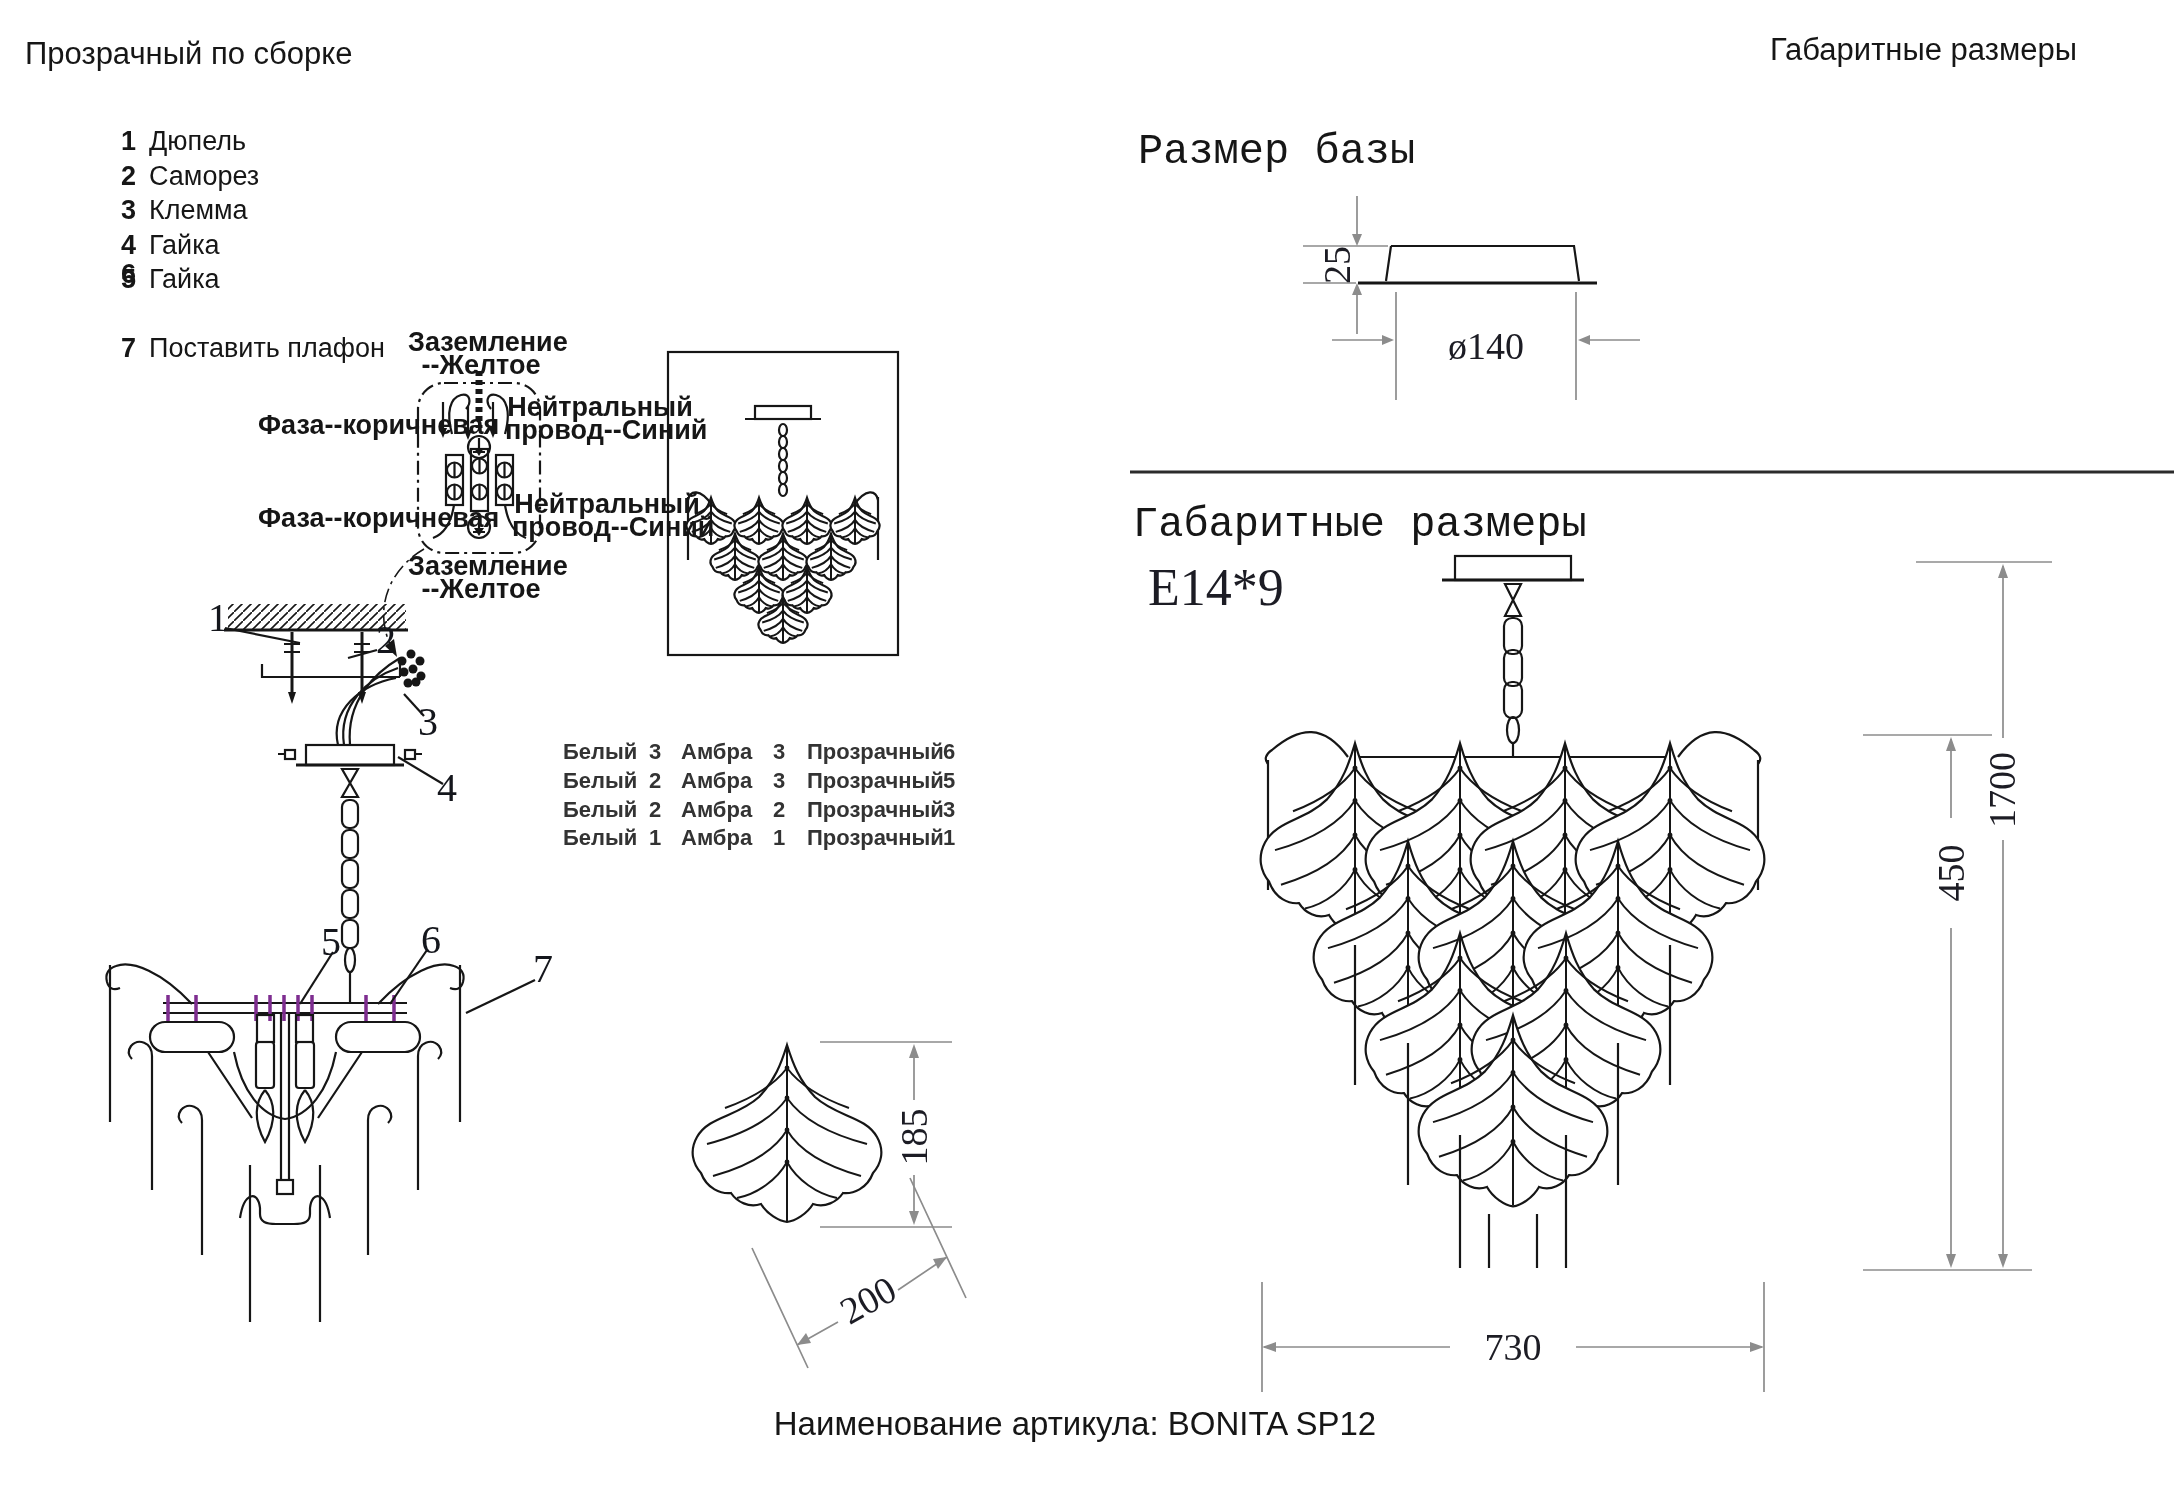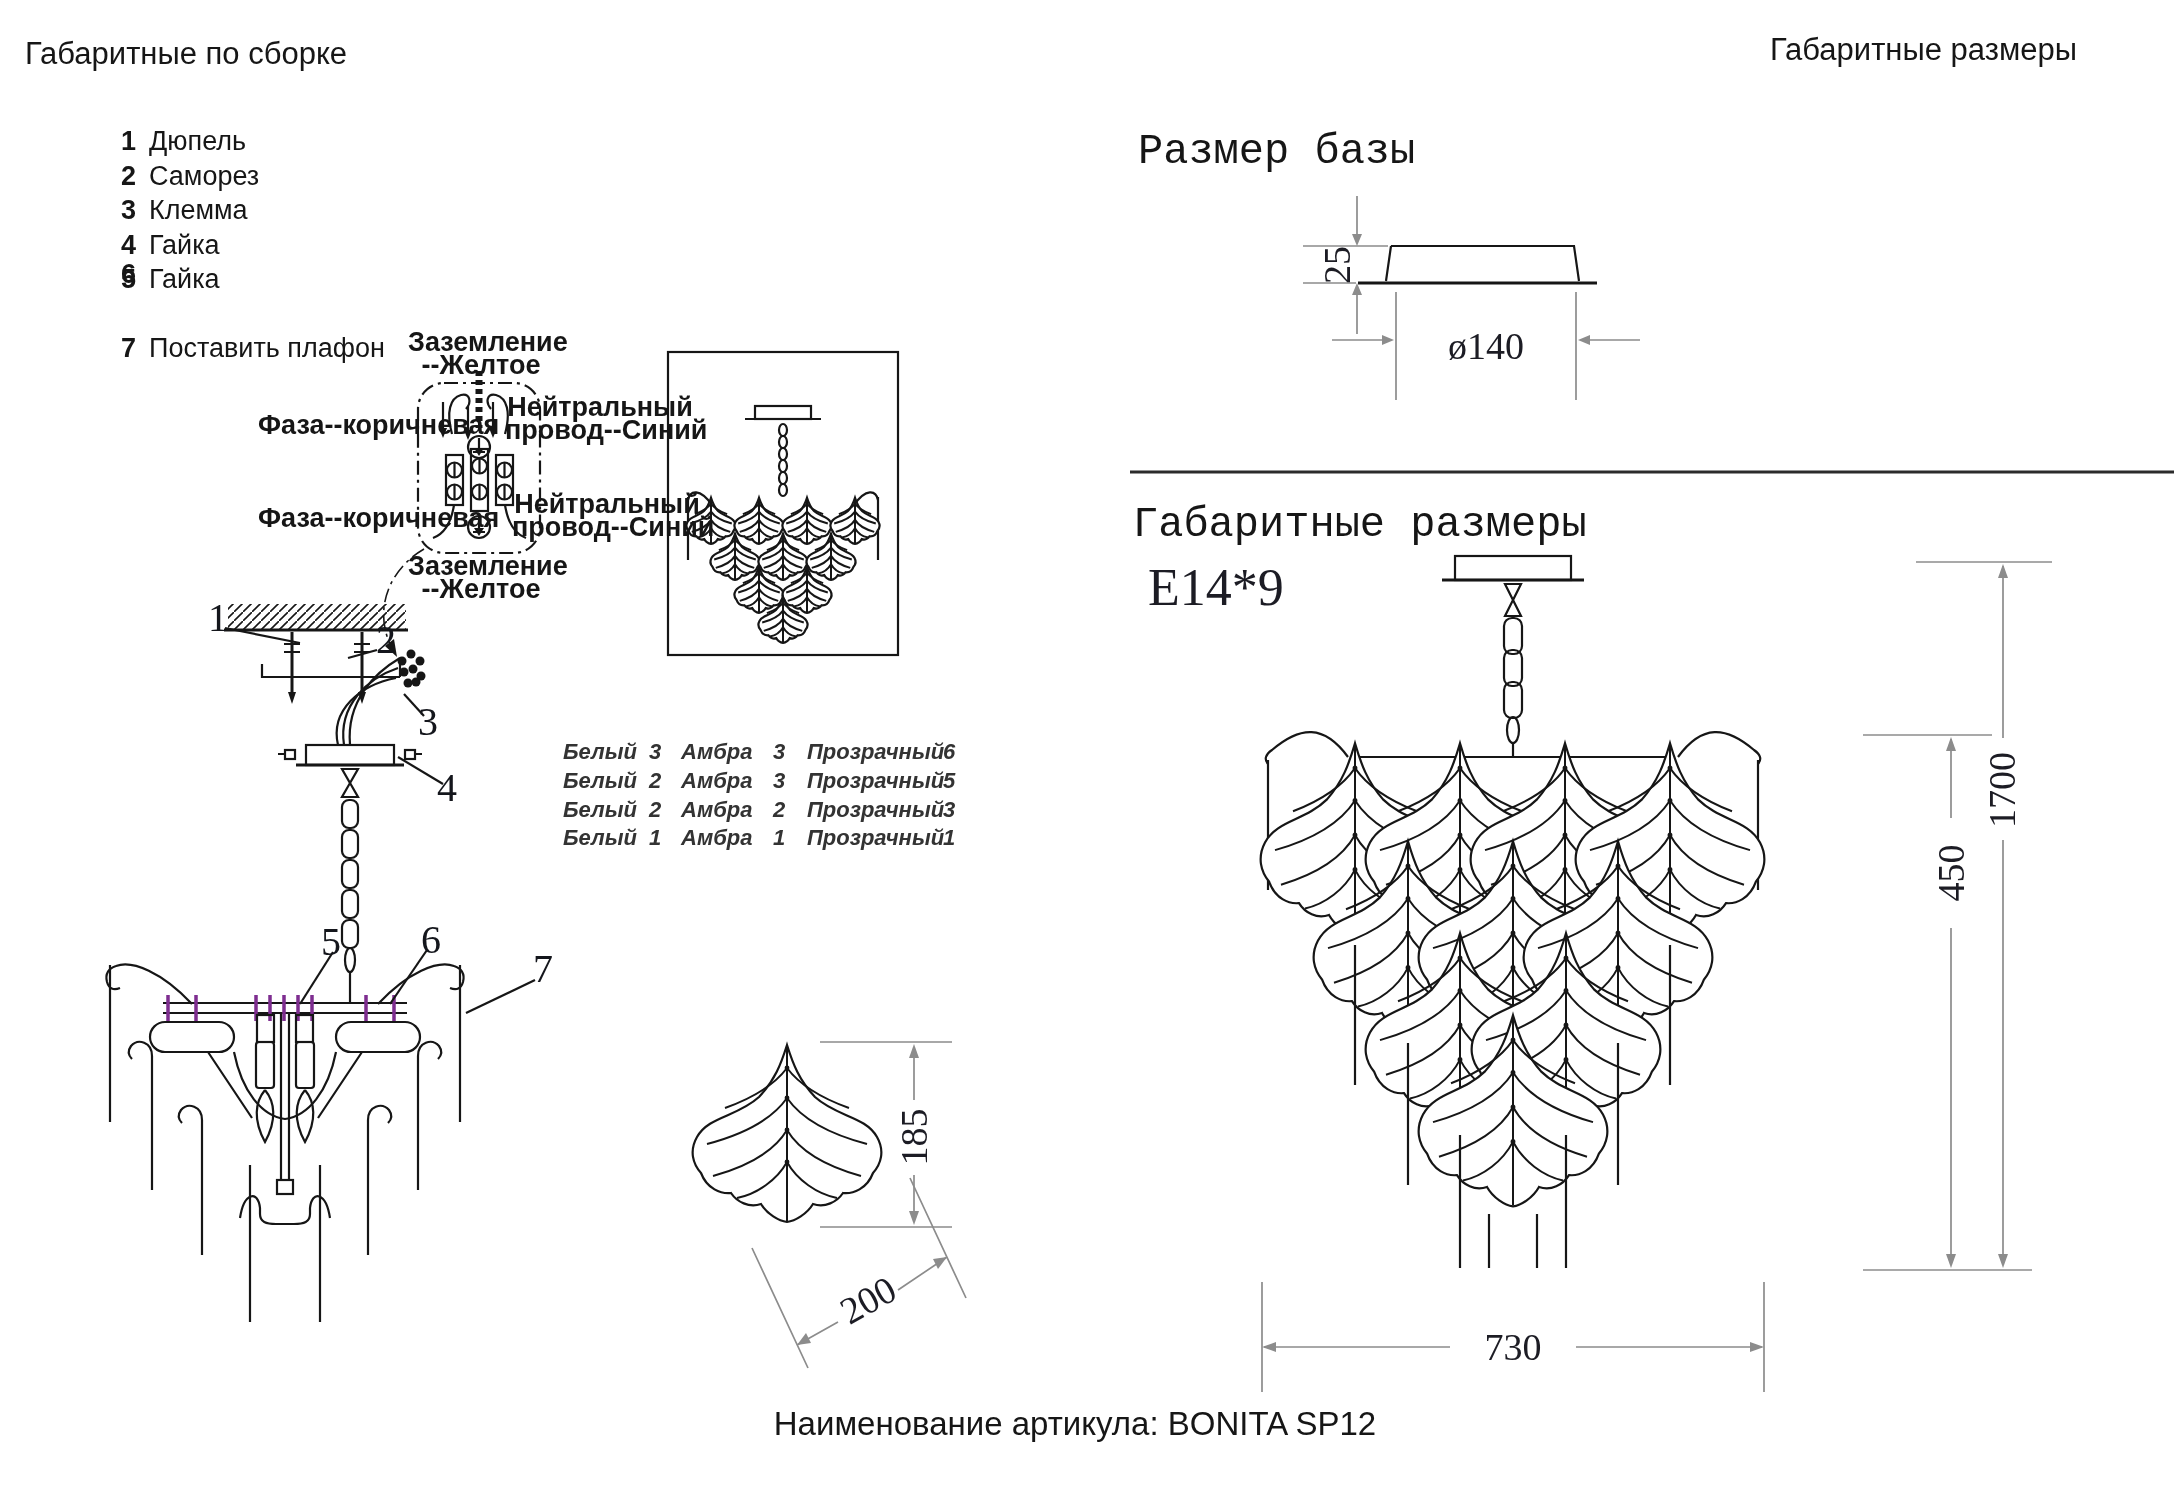--- a/index.html
+++ b/index.html
@@ -8,21 +8,21 @@
         font-family:"Liberation Sans",sans-serif;color:var(--ink);}
   .abs{position:absolute;}
   .hdr{font-size:31px;font-weight:400;white-space:nowrap;}
   .parts{left:112px;top:86px;}
   .part-row{display:flex;align-items:baseline;height:34.5px;font-size:27px;white-space:nowrap;}
   .part-num{width:24px;text-align:right;font-weight:600;}
   .part-label{margin-left:13px;margin-top:40px;}
   .wlabel{font-size:27px;font-weight:700;line-height:23px;white-space:nowrap;}
   .ctr{text-align:center;} .rgt{text-align:right;}
   .tbl{left:563px;top:739px;font-size:22px;font-weight:700;color:#333;}
-  .tbl-row{display:grid;grid-template-columns:86px 32px 92px 34px 136px 26px;height:28.8px;align-items:baseline;font-style:italic;}
+  .tbl-row{display:grid;grid-template-columns:86px 32px 92px 34px 136px 26px;height:28.8px;align-items:baseline;}
   .sec-title{font-size:42px;white-space:nowrap;font-family:Liberation Mono, monospace;}
   .dimtxt{font-family:"Liberation Serif",serif;font-size:38px;color:#1c1c24;
           display:flex;align-items:center;justify-content:center;white-space:nowrap;}
   .rot90{transform:rotate(-90deg);}
   .rot29{transform:rotate(-29deg);}
   .callout{font-family:"Liberation Serif",serif;font-size:40px;color:#14161c;
            width:40px;height:44px;display:flex;align-items:center;justify-content:center;}
   .lamp{font-size:52px;}
   .footer{left:0;top:1405px;width:2150px;text-align:center;font-size:33px;}
   .ln{fill:none;stroke:var(--ink);stroke-width:2.2;}
@@ -301,21 +301,21 @@
         <polygon points="2003,564 1998,578 2008,578"></polygon>
         <polygon points="2003,1268 1998,1254 2008,1254"></polygon>
         <polygon points="1951,737 1946,751 1956,751"></polygon>
         <polygon points="1951,1268 1946,1254 1956,1254"></polygon>
         <polygon points="1262,1347 1276,1342 1276,1352"></polygon>
         <polygon points="1764,1347 1750,1342 1750,1352"></polygon>
       </g>
     </g>
   </svg>
 
-  <div class="abs hdr" style="left:25px;top:36px;">Габаритные по сборке</div>
+  <div class="abs hdr" style="left:25px;top:36px;">Прозрачный по сборке</div>
   <div class="abs hdr" style="left:1770px;top:32px;">Габаритные размеры</div>
 
   <div class="abs parts">
     <div class="part-row">
       <span class="part-num">1</span>
       <span class="part-label">Дюпель</span>
     </div>
     <div class="part-row">
       <span class="part-num">2</span>
       <span class="part-label">Саморез</span>

